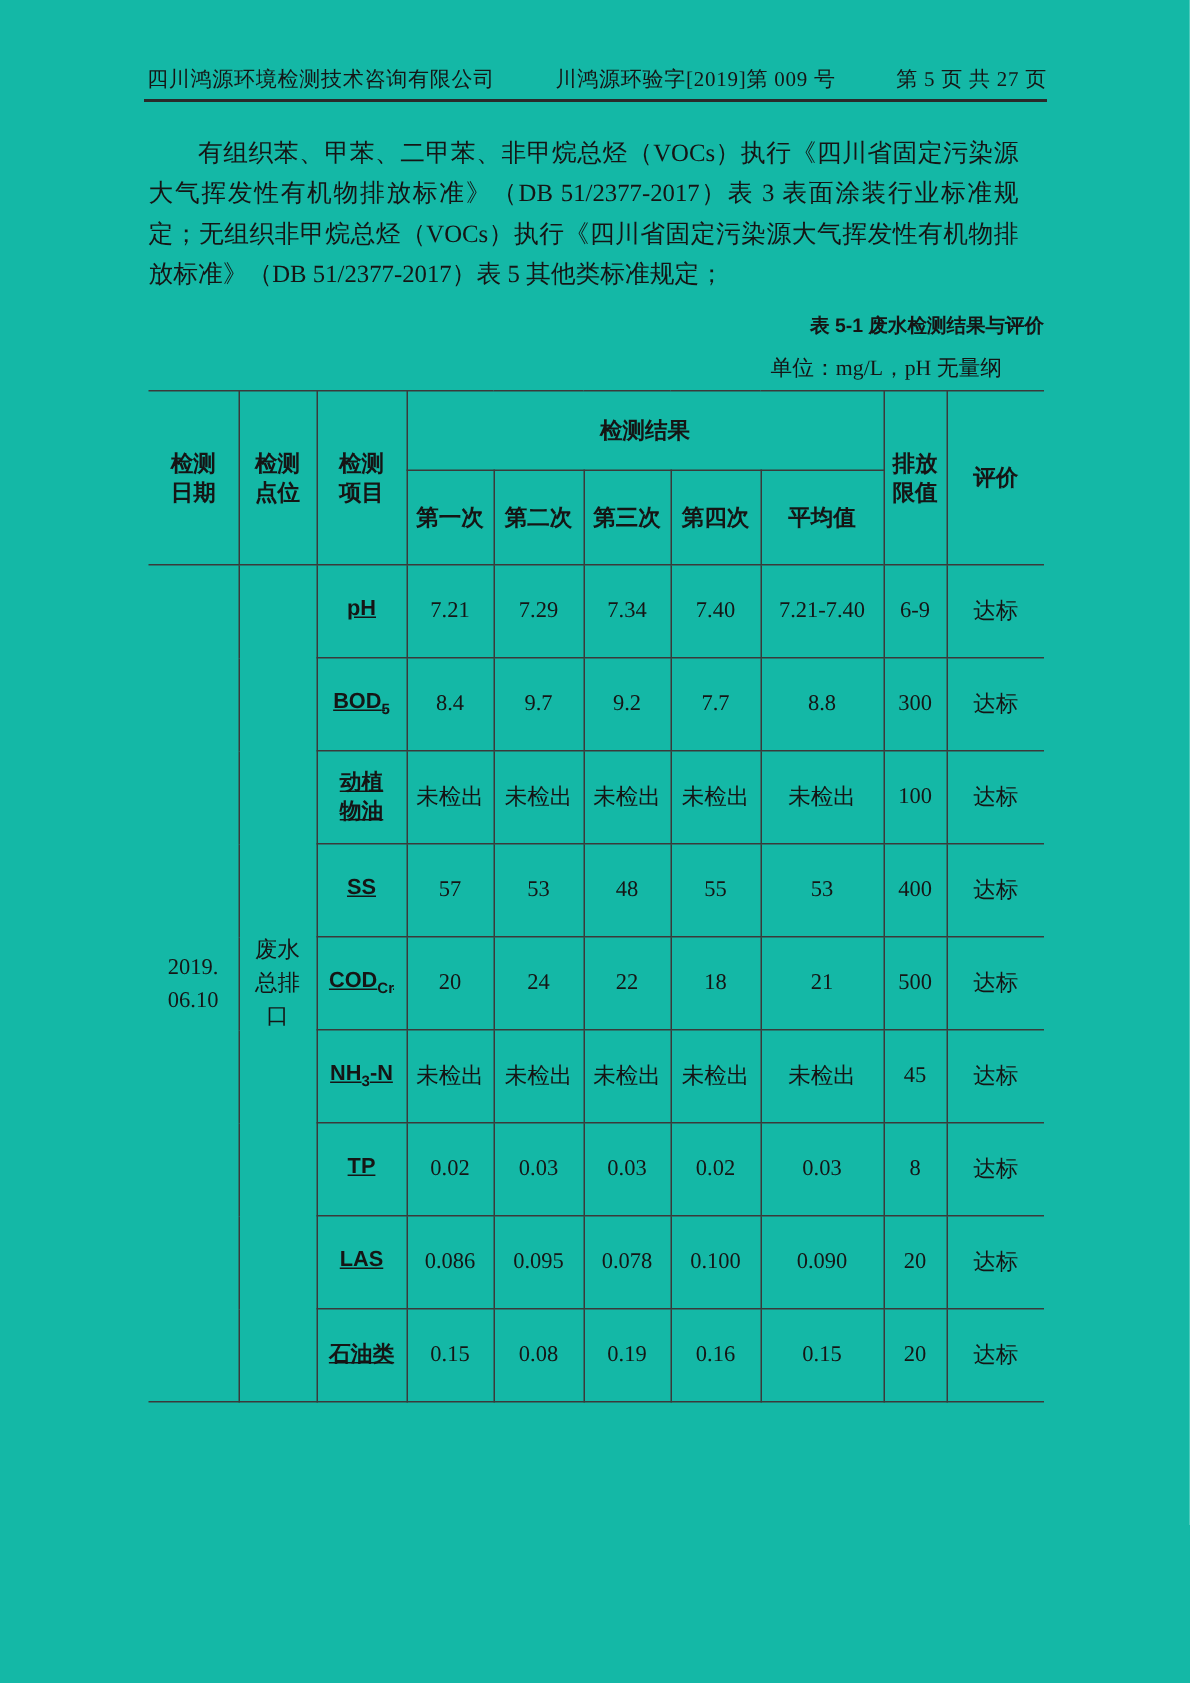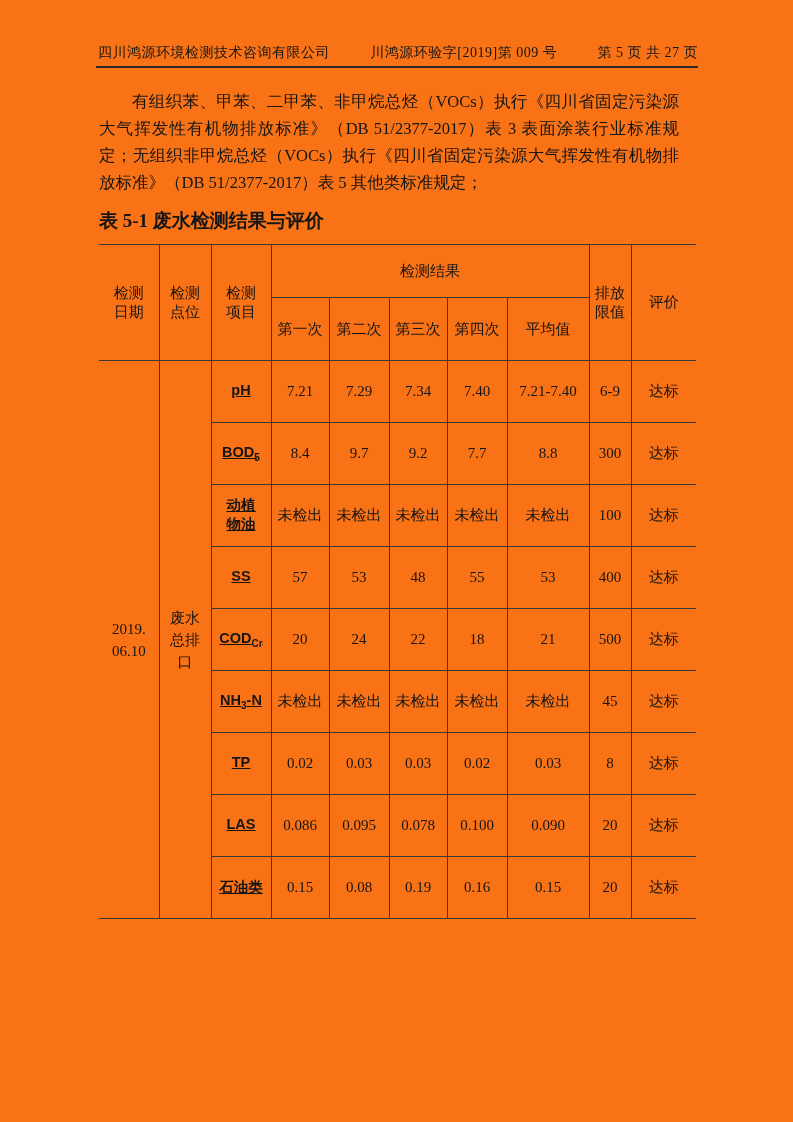--- a/index.html
+++ b/index.html
@@ -2,21 +2,21 @@
 <html><head>
 <meta charset="utf-8">
 <style>
   html,body { margin:0; padding:0; }
   body {
     width:793px; height:1122px;
     background:#ffffff;
     font-family:"Liberation Serif","DejaVu Serif",serif;
     color:#151515;
   }
-  .page { position:relative; width:793px; height:1122px; background:#f97316; overflow:hidden; }
+  .page { position:relative; width:793px; height:1122px; background:#14b8a6; overflow:hidden; }
 
   
   .doc-header {
     position:absolute; top:44px; left:98px; width:600px;
     display:flex; justify-content:space-between; align-items:baseline;
     font-size:14px; white-space:nowrap; letter-spacing:0.5px;
   }
   .header-rule {
     position:absolute; top:66px; left:96px; width:602px;
     border:none; border-top:2px solid #2a2a2a; margin:0;
@@ -26,40 +26,40 @@
   .content { position:absolute; left:99px; top:88px; width:597px; }
   p.para {
     margin:0 17px 12px 0; font-size:16.5px; line-height:27px;
     text-align:justify; text-indent:2em;
   }
   .section-heading {
     margin:10px 0 8px 0; font-size:16.5px; font-weight:bold;
     font-family:"Liberation Sans","DejaVu Sans",sans-serif;
   }
   .table-title {
-    text-align:left; font-weight:bold; font-size:19px;
-    font-family:Liberation Serif, serif;
+    text-align:right; font-weight:bold; font-size:13px;
+    font-family:Liberation Sans, sans-serif;
     margin:2px 0 10px 0;
   }
   .unit-note { text-align:right; padding-right:28px; font-size:14.5px; margin-bottom:5px; }
 
   
   table.results {
     border-collapse:collapse; table-layout:fixed; width:597px;
     border-top:1.5px solid #333; border-bottom:1.5px solid #333;
     font-size:15px;
   }
   table.results th, table.results td {
     border:1px solid #3a3a3a;
     text-align:center; vertical-align:middle;
     padding:1px 2px; overflow:hidden;
   }
   table.results th {
     font-family:"Liberation Sans","DejaVu Sans",sans-serif;
-    font-weight:normal; font-size:15px;
+    font-weight:bold; font-size:15px;
   }
   table.results .no-l { border-left:none; }
   table.results .no-r { border-right:none; }
   .pre { white-space:pre-line; }
   tr.hdr1 th { height:50px; }
   tr.hdr2 th { height:60px; }
   tbody td { height:59px; }
   td.item {
     font-family:"Liberation Sans","DejaVu Sans",sans-serif;
     font-weight:bold; font-size:14.5px;text-decoration:underline;
@@ -76,20 +76,21 @@
     <span>四川鸿源环境检测技术咨询有限公司</span>
     <span>川鸿源环验字[2019]第 009 号</span>
     <span>第 5 页 共 27 页</span>
   </div>
   <hr class="header-rule">
 
   <div class="content">
     <p class="para">有组织苯、甲苯、二甲苯、非甲烷总烃（VOCs）执行《四川省固定污染源大气挥发性有机物排放标准》（DB 51/2377-2017）表 3 表面涂装行业标准规定；无组织非甲烷总烃（VOCs）执行《四川省固定污染源大气挥发性有机物排放标准》（DB 51/2377-2017）表 5 其他类标准规定；</p>
 
     <div class="table-title">表 5-1 废水检测结果与评价</div>
+    <div class="unit-note">单位：mg/L，pH 无量纲</div>
 
     <table class="results">
       <colgroup>
         <col style="width:60px">
           <col style="width:52px">
           <col style="width:60px">
         <col style="width:58px">
           <col style="width:60px">
           <col style="width:58px">
         <col style="width:60px">

